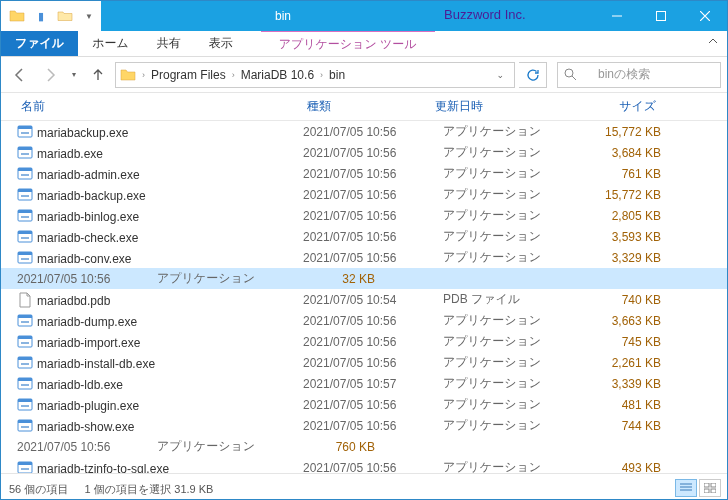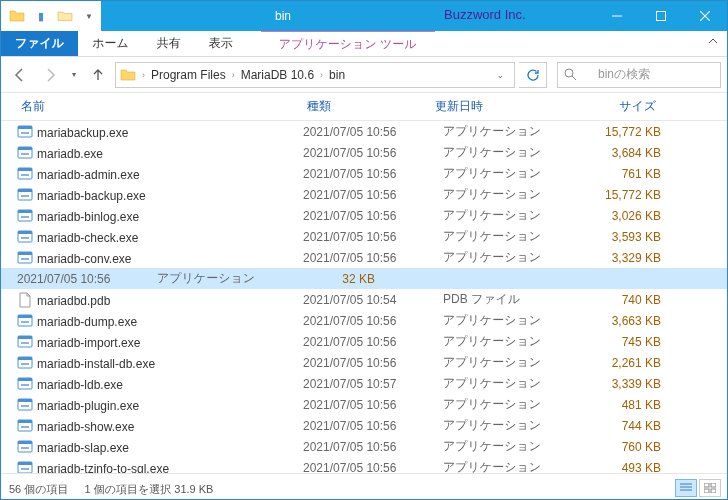--- a/index.html
+++ b/index.html
@@ -233,21 +233,21 @@
           <svg width="16" height="16" viewBox="0 0 16 16">
             <rect x="1" y="2" width="14" height="11" rx="1" fill="#fff" stroke="#4a90d9"></rect>
             <rect x="1" y="2" width="14" height="3" fill="#4a90d9"></rect>
             <rect x="4" y="8" width="8" height="2" fill="#8ab4e0"></rect>
           </svg>
         </span>
         <span>mariadb-binlog.exe</span>
       </div>
       <div class="c-date">2021/07/05 10:56</div>
       <div class="c-type">アプリケーション</div>
-      <div class="c-size">3,026 KB</div>
+      <div class="c-size">2,805 KB</div>
     </div>
     <div class="row">
       <div class="c-name">
         <span class="ficon">
           <svg width="16" height="16" viewBox="0 0 16 16">
             <rect x="1" y="2" width="14" height="11" rx="1" fill="#fff" stroke="#4a90d9"></rect>
             <rect x="1" y="2" width="14" height="3" fill="#4a90d9"></rect>
             <rect x="4" y="8" width="8" height="2" fill="#8ab4e0"></rect>
           </svg>
         </span>
@@ -375,30 +375,20 @@
             <rect x="4" y="8" width="8" height="2" fill="#8ab4e0"></rect>
           </svg>
         </span>
         <span>mariadb-show.exe</span>
       </div>
       <div class="c-date">2021/07/05 10:56</div>
       <div class="c-type">アプリケーション</div>
       <div class="c-size">744 KB</div>
     </div>
     <div class="row">
-      <div class="c-name">
-        <span class="ficon">
-          <svg width="16" height="16" viewBox="0 0 16 16">
-            <rect x="1" y="2" width="14" height="11" rx="1" fill="#fff" stroke="#4a90d9"></rect>
-            <rect x="1" y="2" width="14" height="3" fill="#4a90d9"></rect>
-            <rect x="4" y="8" width="8" height="2" fill="#8ab4e0"></rect>
-          </svg>
-        </span>
-        <span>mariadb-slap.exe</span>
-      </div>
       <div class="c-date">2021/07/05 10:56</div>
       <div class="c-type">アプリケーション</div>
       <div class="c-size">760 KB</div>
     </div>
     <div class="row">
       <div class="c-name">
         <span class="ficon">
           <svg width="16" height="16" viewBox="0 0 16 16">
             <rect x="1" y="2" width="14" height="11" rx="1" fill="#fff" stroke="#4a90d9"></rect>
             <rect x="1" y="2" width="14" height="3" fill="#4a90d9"></rect>

